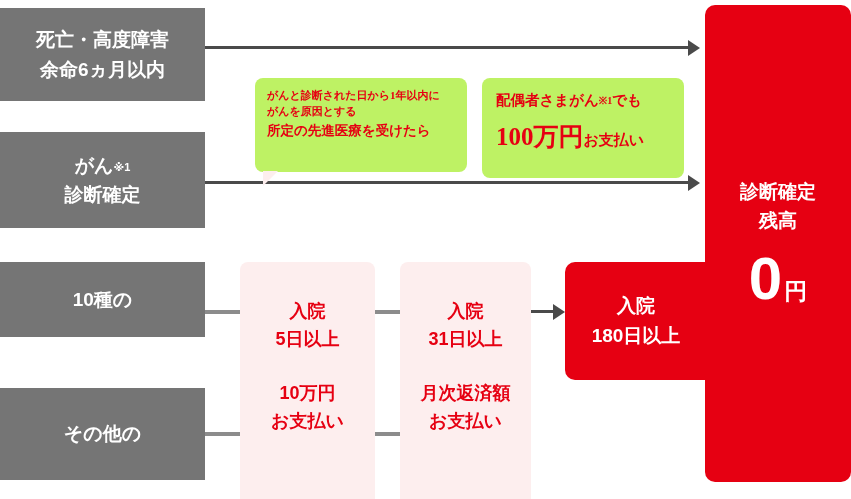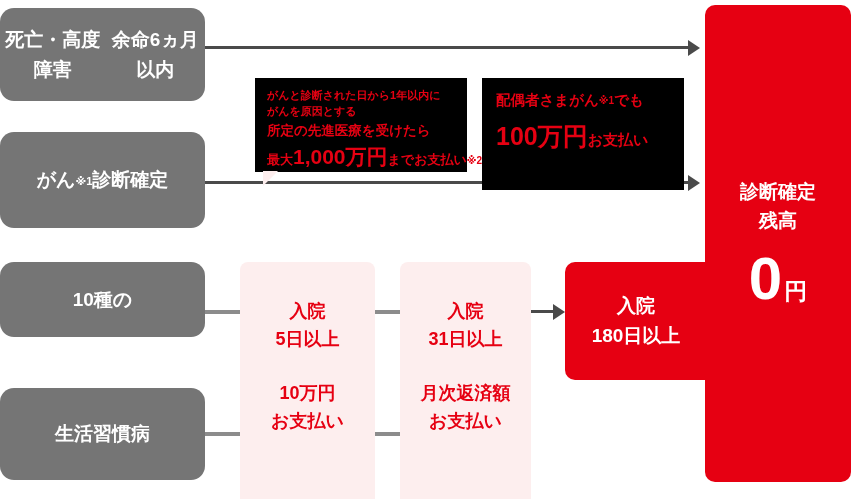--- a/index.html
+++ b/index.html
@@ -14,23 +14,23 @@
     overflow: hidden;
   }
 
   
   .gbox {
     position: absolute;
     left: 0;
     width: 205px;
     background: #757575;
     color: #ffffff;
-    border-radius: 14px;
+    border-radius: 0;
     display: flex;
-    flex-direction: row;
+    flex-direction: column;
     justify-content: center;
     align-items: center;
     text-align: center;
     font-size: 19px;
     line-height: 1.55;
   }
   .b1 { top: 8px;   height: 93px; }
   .b2 { top: 132px; height: 96px; }
   .b3 { top: 262px; height: 75px; }
   .b4 { top: 388px; height: 92px; }
@@ -42,39 +42,40 @@
     position: absolute; width: 0; height: 0;
     border-top: 8px solid transparent;
     border-bottom: 8px solid transparent;
     border-left: 12px solid #4a4a4a;
   }
   .connector { position: absolute; height: 4px; background: #8c8c8c; }
 
   
   .callout {
     position: absolute;
-    background: #000000;
-    border-radius: 0;
+    background: #bef264;
+    border-radius: 8px;
     color: #e60012;
+    font-family: Liberation Serif, serif;
   }
   .callout1 { left: 255px; top: 78px; width: 212px; height: 94px; padding: 10px 12px; }
   .callout1 .tail {
     position: absolute; left: 8px; top: 93px; width: 0; height: 0;
     border-top: 15px solid #fdeeee;
     border-right: 15px solid transparent;
   }
   .c1-small { font-size: 11px; line-height: 1.45; }
   .c1-mid   { font-size: 13.5px; margin-top: 2px; line-height: 1.35; }
   .c1-big   { margin-top: 3px; white-space: nowrap; }
   .c1-big .pre { font-size: 13px; }
   .c1-big .amt { font-size: 21px; }
   .c1-big .suf { font-size: 13px; }
   .c1-big .ref { font-size: 10px; }
 
-  .callout2 { left: 482px; top: 78px; width: 202px; height: 112px; padding: 13px 14px; }
+  .callout2 { left: 482px; top: 78px; width: 202px; height: 100px; padding: 13px 14px; }
   .c2-line1 { font-size: 14.5px; white-space: nowrap; }
   .c2-line1 .sup { font-size: 10px; }
   .c2-line2 { margin-top: 10px; white-space: nowrap; }
   .c2-amt { font-size: 25px; }
   .c2-suf { font-size: 15px; }
 
   
   .pbox {
     position: absolute;
     top: 262px;
@@ -135,21 +136,21 @@
       <span>がん</span><span class="sup">※1</span>
     </div>
     <div>診断確定</div>
   </div>
 
   <div class="gbox b3">
     <div>10種の</div>
   </div>
 
   <div class="gbox b4">
-    <div>生活習慣病</div>
+    <div>その他の</div>
   </div>
 
   <div class="arrow-line" style="left:205px; top:46px; width:484px;"></div>
   <div class="arrow-head" style="left:688px; top:40px;"></div>
 
   <div class="arrow-line" style="left:205px; top:181px; width:484px;"></div>
   <div class="arrow-head" style="left:688px; top:175px;"></div>
 
   <div class="connector" style="left:205px; top:310px; width:35px;"></div>
   <div class="connector" style="left:375px; top:310px; width:25px;"></div>
@@ -157,23 +158,20 @@
   <div class="connector" style="left:375px; top:432px; width:25px;"></div>
 
   <div class="arrow-line" style="left:531px; top:310px; width:22px;"></div>
   <div class="arrow-head" style="left:553px; top:304px;"></div>
 
   <div class="callout callout1">
     <div class="tail"></div>
     <div class="c1-small">がんと診断された日から1年以内に</div>
     <div class="c1-small">がんを原因とする</div>
     <div class="c1-mid">所定の先進医療を受けたら</div>
-    <div class="c1-big">
-      <span class="pre">最大</span><span class="amt">1,000万円</span><span class="suf">までお支払い</span><span class="ref">※2</span>
-    </div>
   </div>
 
   <div class="callout callout2">
     <div class="c2-line1">
       <span>配偶者さまがん</span><span class="sup">※1</span><span>でも</span>
     </div>
     <div class="c2-line2">
       <span class="c2-amt">100万円</span><span class="c2-suf">お支払い</span>
     </div>
   </div>

